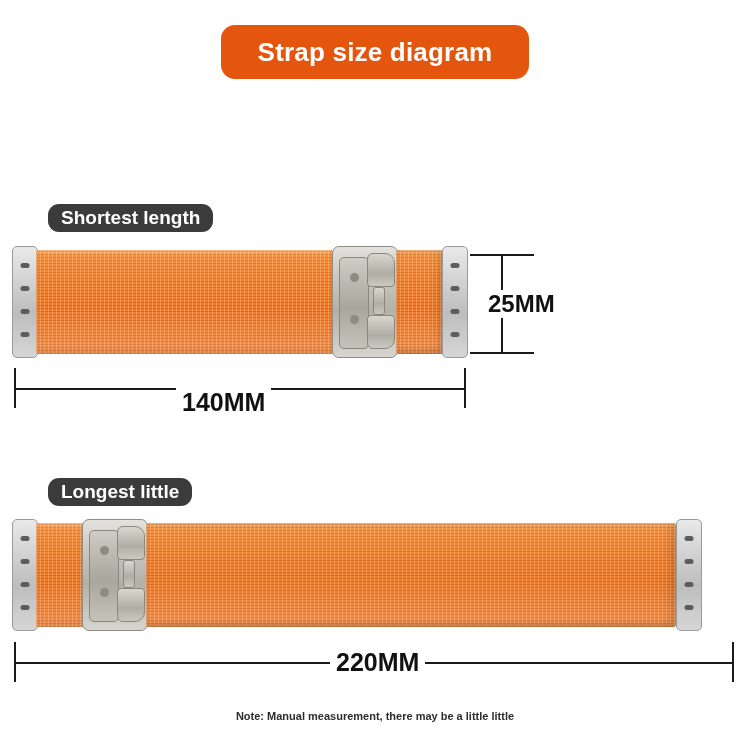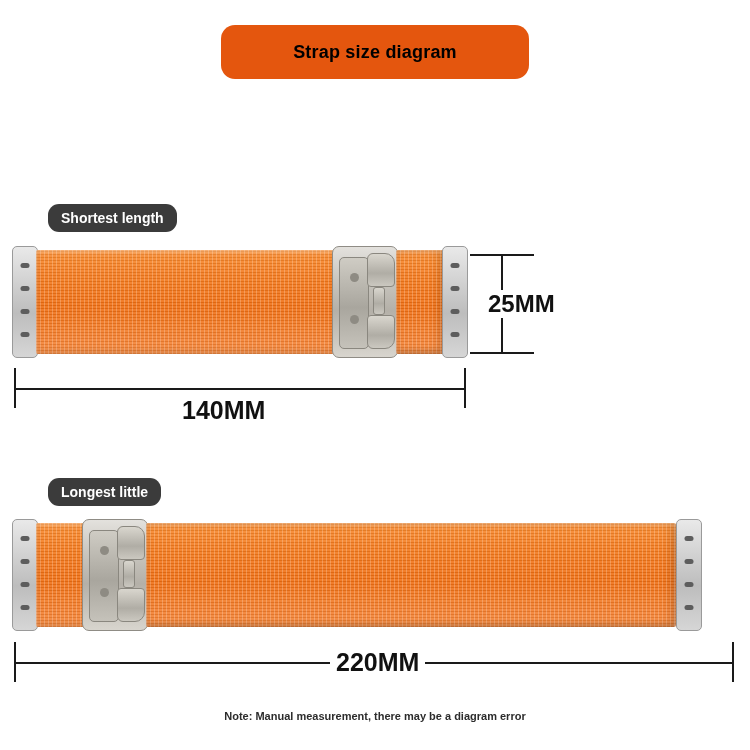--- a/index.html
+++ b/index.html
@@ -23,42 +23,42 @@
     width: 308px;
     height: 54px;
     background: #e4560e;
     border-radius: 14px;
     display: flex;
     align-items: center;
     justify-content: center;
     box-sizing: border-box;
   }
   .title-pill .title-text {
-    color: #000000;
-    font-size: 18px;
+    color: #ffffff;
+    font-size: 26px;
     font-weight: bold;
     letter-spacing: 0.2px;
     white-space: nowrap;
   }
 
   
   .label-pill {
     position: absolute;
     background: #3b3b3b;
     border-radius: 11px;
     height: 28px;
     display: flex;
     align-items: center;
     justify-content: center;
     padding: 0 13px;
     box-sizing: border-box;
   }
   .label-pill .label-text {
     color: #ffffff;
-    font-size: 14px;
+    font-size: 19px;
     font-weight: bold;
     white-space: nowrap;
   }
   #label-short { left: 48px; top: 204px; }
   #label-long  { left: 48px; top: 478px; }
 
   
   .strap-assembly {
     position: absolute;
   }
@@ -206,21 +206,21 @@
 </div>
 
 <div class="dim-tick-h" style="left:470px; top:254px; width:64px;"></div>
 <div class="dim-tick-h" style="left:470px; top:352px; width:64px;"></div>
 <div class="dim-line-v" style="left:501px; top:254px; height:100px;"></div>
 <div class="dim-text" style="left:482px; top:290px; font-size:24px;">25MM</div>
 
 <div class="dim-line-h" style="left:14px; top:388px; width:452px;"></div>
 <div class="dim-tick-v" style="left:14px; top:368px; height:40px;"></div>
 <div class="dim-tick-v" style="left:464px; top:368px; height:40px;"></div>
-<div class="dim-text" style="left:176px; top:396px; font-size:25px;">140MM</div>
+<div class="dim-text" style="left:176px; top:388px; font-size:25px;">140MM</div>
 
 <div class="label-pill" id="label-long">
   <span class="label-text">Longest little</span>
 </div>
 
 <div class="strap-assembly">
 
   <div class="lug" style="left:12px; top:519px; width:26px; height:112px;">
     <div class="hole" style="top:16px;"></div>
     <div class="hole" style="top:39px;"></div>
@@ -247,13 +247,13 @@
     <div class="hole" style="top:62px;"></div>
     <div class="hole" style="top:85px;"></div>
   </div>
 </div>
 
 <div class="dim-line-h" style="left:14px; top:662px; width:720px;"></div>
 <div class="dim-tick-v" style="left:14px; top:642px; height:40px;"></div>
 <div class="dim-tick-v" style="left:732px; top:642px; height:40px;"></div>
 <div class="dim-text" style="left:330px; top:648px; font-size:25px;">220MM</div>
 
-<div class="footer-note">Note: Manual measurement, there may be a diagram error</div>
+<div class="footer-note">Note: Manual measurement, there may be a little little</div>
 
 </body></html>

